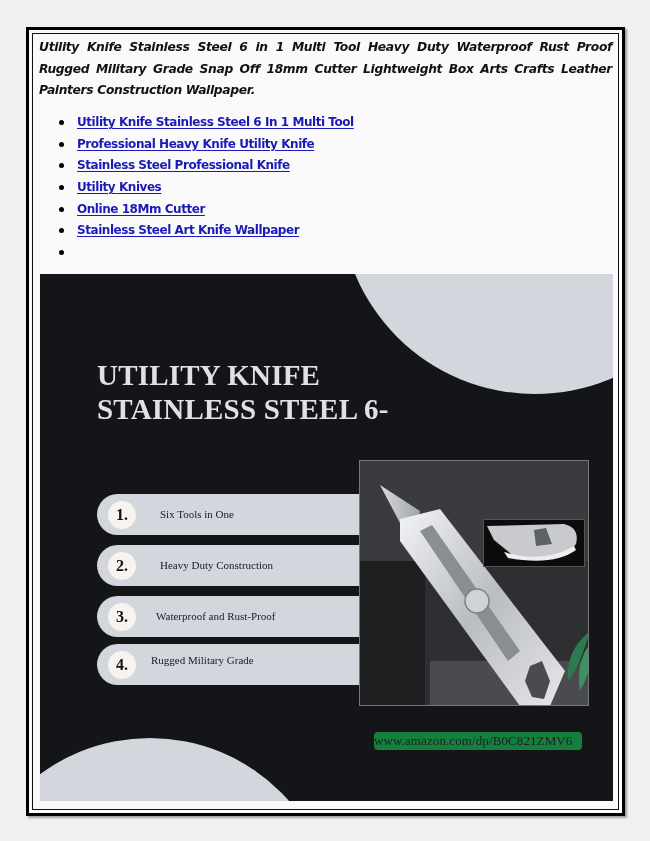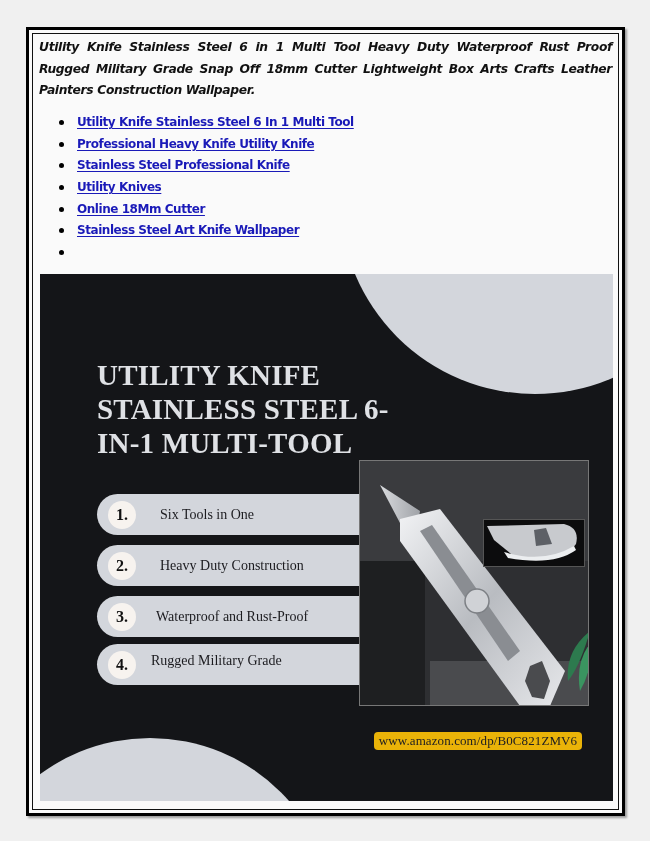--- a/index.html
+++ b/index.html
@@ -60,41 +60,41 @@
     position: absolute; left: 57px; width: 262px; height: 41px;
     background: #d3d6dc; border-radius: 21px 0 0 21px;
   }
   .feature .num {
     position: absolute; left: 11px; top: 7px; width: 28px; height: 28px; border-radius: 50%;
     background: #f7f3ef; font-family: "Liberation Serif", serif; font-weight: bold; font-size: 16px;
     line-height: 28px; text-align: center; color: #111;
   }
   .feature .label {
     position: absolute; top: 0; height: 26px; line-height: 41px;
-    font-family: "Liberation Serif", serif; font-size: 14px; color: #1b1b1f; white-space: nowrap;
+    font-family: "Liberation Serif", serif; font-size: 11px; color: #1b1b1f; white-space: nowrap;
   }
 
   .product-photo {
     position: absolute; left: 319px; top: 186px; width: 230px; height: 246px;
     border: 1px solid #777; background: #3a3b3e; overflow: hidden;
   }
   .product-photo .bg-dark { position: absolute; left: 0; top: 100px; width: 65px; height: 146px; background: #1e1f21; }
   .product-photo .bg-mid  { position: absolute; left: 65px; top: 100px; width: 165px; height: 146px; background: #2e2f32; }
   .product-photo .bg-floor{ position: absolute; left: 70px; top: 200px; width: 160px; height: 46px; background: #4a4b4e; }
 
   .inset-photo {
     position: absolute; left: 123px; top: 58px; width: 102px; height: 48px;
     background: #0c0c0d; border: 1px solid #555;
   }
 
   .url-badge {
     position: absolute; left: 334px; top: 458px; width: 208px; height: 18px;
-    background: #eab308; border-radius: 4px;
+    background: #15803d; border-radius: 4px;
     font-family: "Liberation Serif", serif; font-size: 13px; line-height: 18px; color: #1d1d22;
-    text-align: center; letter-spacing: 0.1px;
+    letter-spacing: 0.1px;
   }
 </style>
 </head>
 <body>
 
 <div class="page-frame">
   <div class="page-frame-inner"></div>
 </div>
 
 <p class="title-para">Utility Knife Stainless Steel 6 in 1 Multi Tool Heavy Duty Waterproof Rust Proof Rugged Military Grade Snap Off 18mm Cutter Lightweight Box Arts Crafts Leather Painters Construction Wallpaper.</p>
@@ -109,21 +109,20 @@
   <li><span class="bullet"></span></li>
 </ul>
 
 <div class="banner">
   <div class="circle-top"></div>
   <div class="circle-bottom"></div>
 
   <div class="banner-title">
     <div>UTILITY KNIFE</div>
     <div>STAINLESS STEEL 6-</div>
-    <div>IN-1 MULTI-TOOL</div>
   </div>
 
   <div class="feature" style="top:220px;">
     <span class="num">1.</span>
     <span class="label" style="left:63px;">Six Tools in One</span>
   </div>
   <div class="feature" style="top:271px;">
     <span class="num">2.</span>
     <span class="label" style="left:63px;">Heavy Duty Construction</span>
   </div>

